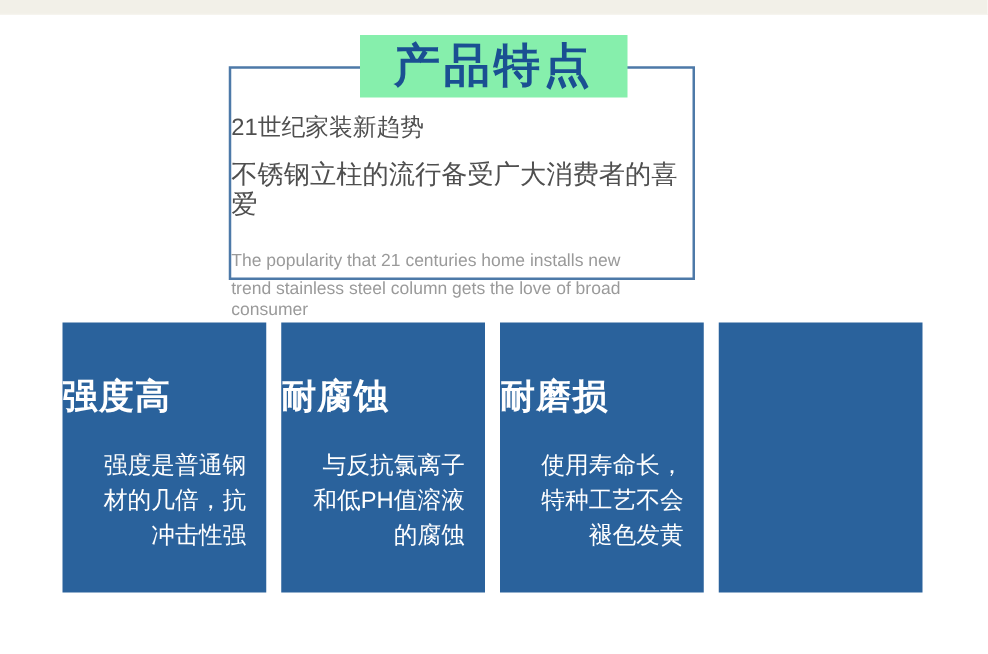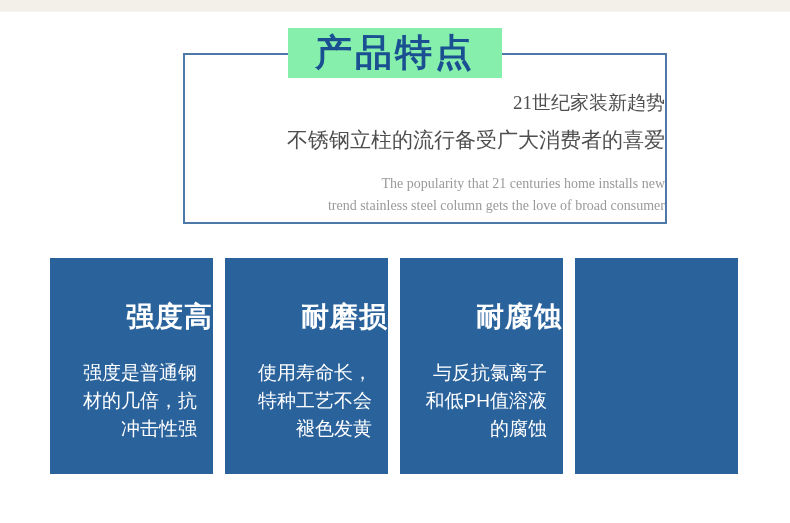--- a/index.html
+++ b/index.html
@@ -16,25 +16,24 @@
     top: 0; left: 0; right: 0;
     height: 12px;
     background: var(--cream, #f2f0e8);
     border-bottom: 1px solid #f6f4ee;
   }
 
   .header-box {
     position: absolute;
     left: 183px;
     top: 53px;
-    width: 484px;
+    width: 373px;
     height: 171px;
     border: 2px solid var(--border-blue, #4d79a8);
-    text-align: right;
-    font-family: Liberation Serif, serif;
+    text-align: left;
   }
 
   .page-title {
     position: absolute;
     top: 53px;
     left: 395px;
     transform: translate(-50%, -50%);
     background: #86efac;
     padding: 0 27px;
     font-size: 37px;
@@ -78,21 +77,21 @@
     display: flex;
     gap: 12px;
   }
   .card {
     flex: 1;
     background: var(--card-blue, #2a629c);
     color: var(--card-text, #ffffff);
   }
   .card-title {
     margin-top: 40px;
-    text-align: right;
+    text-align: left;
     font-size: 28px;
     font-weight: bold;
     letter-spacing: 1px;
   }
   .card-desc {
     margin: 23px 16px 0 17px;
     font-size: 19px;
     line-height: 1.47;
     text-align: right;
     word-break: break-all;
@@ -111,22 +110,22 @@
 </div>
 
 <h1 class="page-title">产品特点</h1>
 
 <div class="cards">
   <div class="card">
     <div class="card-title">强度高</div>
     <div class="card-desc">强度是普通钢材的几倍，抗冲击性强</div>
   </div>
   <div class="card">
+    <div class="card-title">耐腐蚀</div>
+    <div class="card-desc">与反抗氯离子和低PH值溶液的腐蚀</div>
+  </div>
+  <div class="card">
     <div class="card-title">耐磨损</div>
     <div class="card-desc">使用寿命长，特种工艺不会褪色发黄</div>
-  </div>
-  <div class="card">
-    <div class="card-title">耐腐蚀</div>
-    <div class="card-desc">与反抗氯离子和低PH值溶液的腐蚀</div>
   </div>
   <div class="card">
   </div>
 </div>
 
 </body></html>

